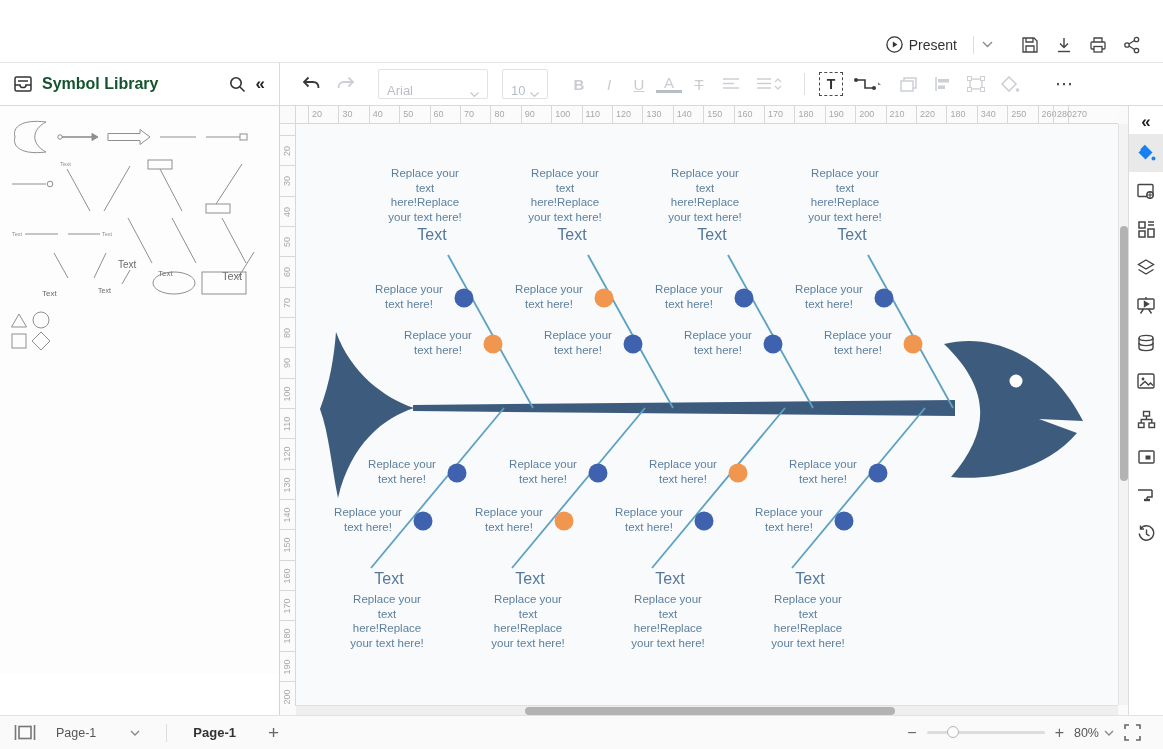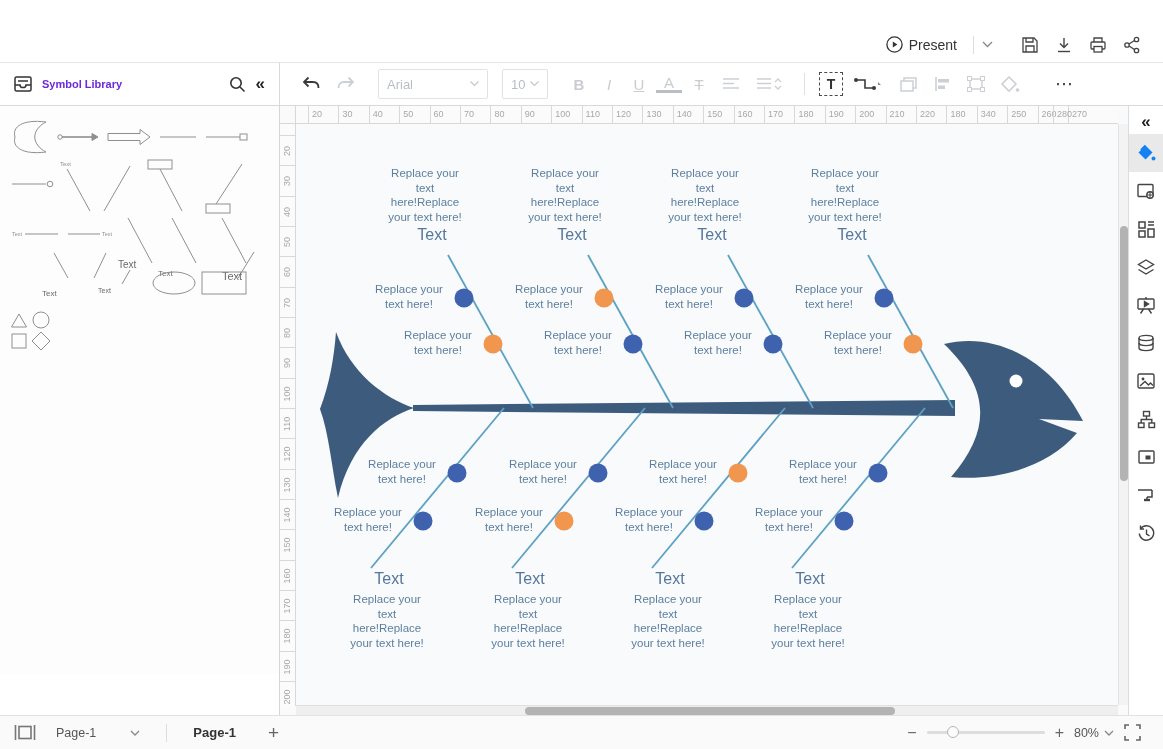--- a/index.html
+++ b/index.html
@@ -17,27 +17,27 @@
   .menubar { position:absolute; left:0; top:27px; width:1163px; height:36px; background:#fff; border-bottom:1px solid #e6e6e6; display:flex; align-items:center; }
   .menu-item { font-size:13.5px; color:#222; padding:0 24px; cursor:default; }
   .menu-right { margin-left:auto; display:flex; align-items:center; margin-right:16px; gap:4px; }
   .present { display:flex; align-items:center; gap:6px; font-size:14px; color:#333; padding:0 8px; }
   .mini-div { width:1px; height:18px; background:#ddd; margin:0 4px; }
   .mb-icon { width:30px; height:26px; display:flex; align-items:center; justify-content:center; }
 
   
   .toolbar-row { position:absolute; left:0; top:63px; width:1163px; height:43px; border-bottom:1px solid #d9d9d9; display:flex; }
   .library-header { width:280px; height:100%; border-right:1px solid #d9d9d9; display:flex; align-items:center; padding:0 14px; gap:10px; }
-  .library-title { font-size:11px; font-weight:bold; color:#6d28d9; }
+  .library-title { font-size:16px; font-weight:bold; color:#14532d; }
   .lh-spacer { flex:1; }
   .toolbar { flex:1; display:flex; align-items:center; padding-left:16px; gap:4px; }
   .t-icon { width:30px; height:30px; display:flex; align-items:center; justify-content:center; font-size:17px; color:#444; }
   .t-icon.dis { color:#c9ccd1; }
   .t-letter { width:26px; text-align:center; font-size:15px; color:#c9ccd1; }
-  .select-box { height:30px; border:1px solid #e2e2e2; border-radius:2px; display:flex; align-items:center; padding:0 8px; color:#b9bec4; font-size:13px; background:#fff; }
+  .select-box { height:30px; border:1px solid #e2e2e2; border-radius:2px; display:flex; align-items:flex-end; padding:0 8px; color:#b9bec4; font-size:13px; background:#fff; }
   .sel-font { width:110px; margin-left:14px; }
   .sel-size { width:46px; margin-left:10px; margin-right:14px; }
   .chev { margin-left:auto; }
   .tool-div { width:1px; height:22px; background:#e0e0e0; margin:0 10px; }
   .textbox-tool { width:24px; height:24px; border:1px dashed #4a4a4a; display:flex; align-items:center; justify-content:center; font-size:14px; color:#333; font-weight:bold; }
   .more-dots { font-size:18px; color:#444; letter-spacing:1px; margin-left:26px; }
 
   
   .left-panel { position:absolute; left:0; top:106px; width:280px; height:609px; background:#fff; border-right:1px solid #d5d5d5; }
   .section-header { height:41px; background:#e9e9e9; display:flex; align-items:center; padding:0 12px; gap:9px; }

